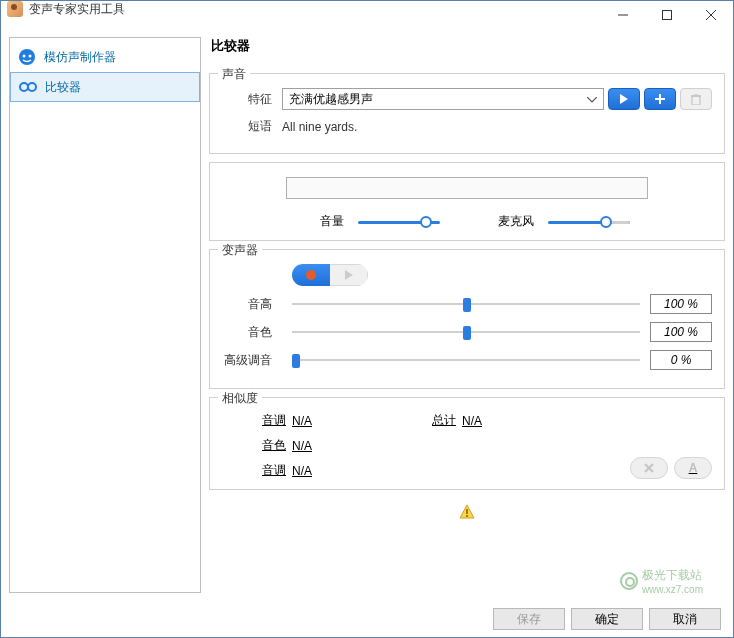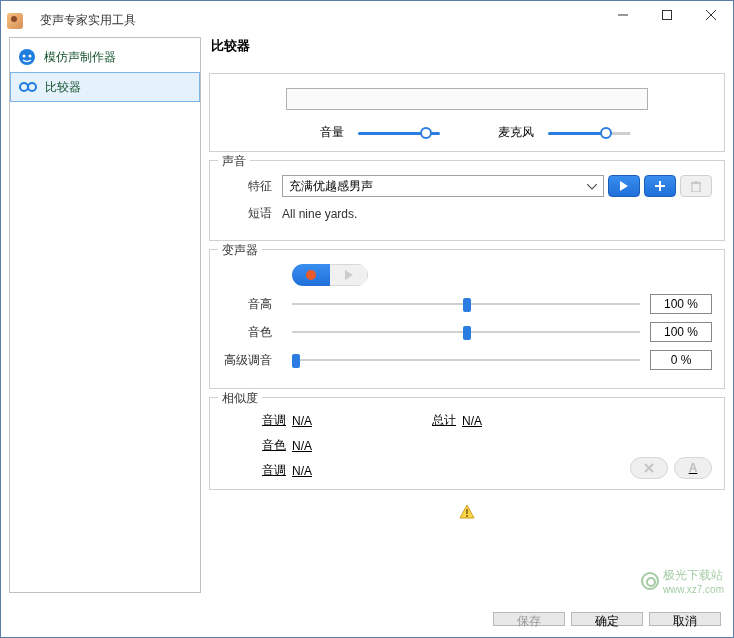--- a/index.html
+++ b/index.html
@@ -1,26 +1,26 @@
 <!DOCTYPE html>
 <html><head>
 <meta charset="utf-8">
 <style>
 * { box-sizing: border-box; margin: 0; padding: 0; font-family: "Microsoft YaHei", "Segoe UI", sans-serif; font-size: 12px; }
 body { background: #fff; }
 .window { width: 734px; height: 638px; border: 1px solid #5a7fa8; display: flex; flex-direction: column; background: #fff; }
-.titlebar { height: 28px; display: flex; align-items: flex-end; padding: 0 0 0 6px; background: #fff; gap: 11px; }
+.titlebar { height: 28px; display: flex; align-items: flex-start; padding: 0 0 0 6px; background: #fff; }
 .titlebar .icon { width: 16px; height: 16px; margin-right: 6px; background: linear-gradient(135deg,#f4c07a,#d8905a); border-radius: 3px; position: relative; }
 .titlebar .icon::after { content:""; position:absolute; left:4px; top:3px; width:6px; height:6px; background:#8b4a2a; border-radius:50%; }
 .titlebar .title { flex: 1; color: #333; }
 .titlebar .btns { display: flex; }
 .titlebar .btns div { width: 44px; height: 28px; display: flex; align-items: center; justify-content: center; color: #333; }
 .body { flex: 1; display: flex; padding: 8px; gap: 8px; }
 .sidebar { width: 192px; border: 1px solid #c0c0c0; padding: 4px 0; }
-.side-item { display: flex; align-items: center; height: 30px; padding: 0 8px; gap: 8px; color: #14532d; cursor: default; }
+.side-item { display: flex; align-items: center; height: 30px; padding: 0 8px; gap: 8px; color: #0369a1; cursor: default; }
 .side-item.selected { background: #e5f1fb; border: 1px solid #7eb4ea; }
 .side-icon { width: 18px; height: 18px; display: flex; align-items: center; justify-content: center; }
 .main { flex: 1; display: flex; flex-direction: column; }
 .main h1 { font-size: 13px; font-weight: bold; margin: 0 0 18px 2px; }
 .fieldset { border: 1px solid #d0d0d0; padding: 14px 12px 10px 12px; position: relative; margin-bottom: 8px; }
 .fieldset .legend { position: absolute; top: -8px; left: 8px; background: #fff; padding: 0 4px; color: #333; }
 .progress-outer { width: 362px; height: 22px; border: 1px solid #b0b0b0; margin: 0 auto 14px; background: #fafafa; }
 .sliders-row { display: flex; align-items: center; justify-content: center; gap: 8px; }
 .sliders-row .lbl { margin: 0 6px 0 16px; }
 .slider { position: relative; width: 82px; height: 14px; }
@@ -34,31 +34,31 @@
 .blue-btn { width: 32px; height: 22px; margin-left: 4px; background: linear-gradient(#3a8ef0,#1f6fd8); border: 1px solid #1a5fb8; border-radius: 4px; display: flex; align-items: center; justify-content: center; color: #fff; }
 .gray-btn { width: 32px; height: 22px; margin-left: 4px; background: #f0f0f0; border: 1px solid #d0d0d0; border-radius: 4px; display: flex; align-items: center; justify-content: center; color: #aaa; }
 .phrase { color: #333; }
 .rec-toggle { display: inline-flex; border-radius: 12px; overflow: hidden; margin-left: 70px; }
 .rec-on { width: 38px; height: 22px; background: linear-gradient(#3a8ef0,#1f6fd8); display: flex; align-items: center; justify-content: center; }
 .rec-on .dot { width: 10px; height: 10px; background: #e85a2a; border-radius: 50%; }
 .rec-off { width: 38px; height: 22px; background: #f0f0f0; border: 1px solid #d8d8d8; display: flex; align-items: center; justify-content: center; color: #bbb; border-left:none; }
 .hslider { flex: 1; position: relative; height: 18px; margin: 0 10px; }
 .hslider .tr { position: absolute; top: 8px; left: 0; right: 0; height: 2px; background: #d0d0d0; }
 .hslider .th { position: absolute; top: 3px; width: 8px; height: 14px; background: #2b7de1; border-radius: 2px; }
-.valbox { width: 62px; height: 20px; border: 1px solid #888; display: flex; align-items: center; justify-content: center; background: #fff; }
+.valbox { width: 62px; height: 20px; border: 1px solid #888; display: flex; align-items: center; justify-content: center; background: #fff; font-style: italic; }
 .sim-grid { display: grid; grid-template-columns: 50px 60px 110px 60px 1fr; row-gap: 8px; align-items: center; margin-left: 20px; text-decoration: underline; }
 .sim-grid .l { text-align: right; padding-right: 6px; }
 .pill-btns { display: flex; gap: 6px; justify-content: flex-end; grid-column: 5; grid-row: 1 / span 3; align-self: flex-end; }
 .pill { width: 38px; height: 22px; background: #efefef; border: 1px solid #d6d6d6; border-radius: 11px; display: flex; align-items: center; justify-content: center; color: #bdbdbd; font-weight: bold; }
 .warn-row { display: flex; align-items: center; justify-content: center; gap: 10px; margin-top: 6px; }
 .warn-icon { width: 16px; height: 16px; }
 .footer { height: 36px; display: flex; align-items: center; justify-content: flex-end; gap: 6px; padding: 0 12px; }
-.footer button { width: 72px; height: 14px; border: 1px solid #b8b8b8; background: #e8e8e8; cursor: default; }
+.footer button { width: 72px; height: 22px; border: 1px solid #b8b8b8; background: #e8e8e8; cursor: default; }
 .footer button.disabled { color: #9a9a9a; }
-.watermark { position: absolute; right: 9px; bottom: 42px; color: rgba(90,160,90,0.55); font-size: 14px; pointer-events: none; display:flex; align-items:center; gap:4px; }
+.watermark { position: absolute; right: 30px; bottom: 42px; color: rgba(90,160,90,0.55); font-size: 14px; pointer-events: none; display:flex; align-items:center; gap:4px; }
 .watermark .logo { width:18px; height:18px; border:2px solid rgba(90,160,90,0.55); border-radius:50%; position:relative; }
 .watermark .logo::after { content:""; position:absolute; left:3px; top:3px; width:6px; height:6px; border:2px solid rgba(90,160,90,0.55); border-radius:50%; }
 .window { position: relative; }
 </style>
 </head>
 <body>
 
 <div class="window">
 
   <div class="titlebar">
@@ -105,37 +105,20 @@
             </svg>
         </span>
         <span>比较器</span>
       </div>
     </div>
 
     <div class="main">
       <h1>比较器</h1>
 
       <div class="fieldset">
-        <div class="progress-outer"></div>
-        <div class="sliders-row">
-          <span class="lbl">音量</span>
-          <div class="slider">
-            <div class="track"></div>
-              <div class="thumb" style="left:62px"></div>
-          </div>
-          <span class="lbl" style="margin-left:50px">麦克风</span>
-          <div class="slider">
-            <div class="track"></div>
-              <div class="track gray" style="left:58px"></div>
-              <div class="thumb" style="left:52px"></div>
-          </div>
-        </div>
-      </div>
-
-      <div class="fieldset">
         <span class="legend">声音</span>
         <div class="row">
           <div class="rlabel">特征</div>
           <div class="dropdown">
             <span>充满优越感男声</span>
             <span class="chev">
               <svg width="10" height="6">
                   <path d="M0 0 L5 5 L10 0" fill="none" stroke="#555" stroke-width="1.2"></path>
                 </svg>
             </span>
@@ -159,20 +142,37 @@
               </svg>
           </div>
         </div>
         <div class="row">
           <div class="rlabel">短语</div>
           <div class="phrase">All nine yards.</div>
         </div>
       </div>
 
       <div class="fieldset">
+        <div class="progress-outer"></div>
+        <div class="sliders-row">
+          <span class="lbl">音量</span>
+          <div class="slider">
+            <div class="track"></div>
+              <div class="thumb" style="left:62px"></div>
+          </div>
+          <span class="lbl" style="margin-left:50px">麦克风</span>
+          <div class="slider">
+            <div class="track"></div>
+              <div class="track gray" style="left:58px"></div>
+              <div class="thumb" style="left:52px"></div>
+          </div>
+        </div>
+      </div>
+
+      <div class="fieldset">
         <span class="legend">变声器</span>
         <div class="row">
           <div class="rec-toggle">
             <div class="rec-on">
                 <div class="dot"></div>
               </div>
             <div class="rec-off">
               <svg width="10" height="10">
                   <path d="M1 0 L9 5 L1 10 Z" fill="#ccc"></path>
                 </svg>

